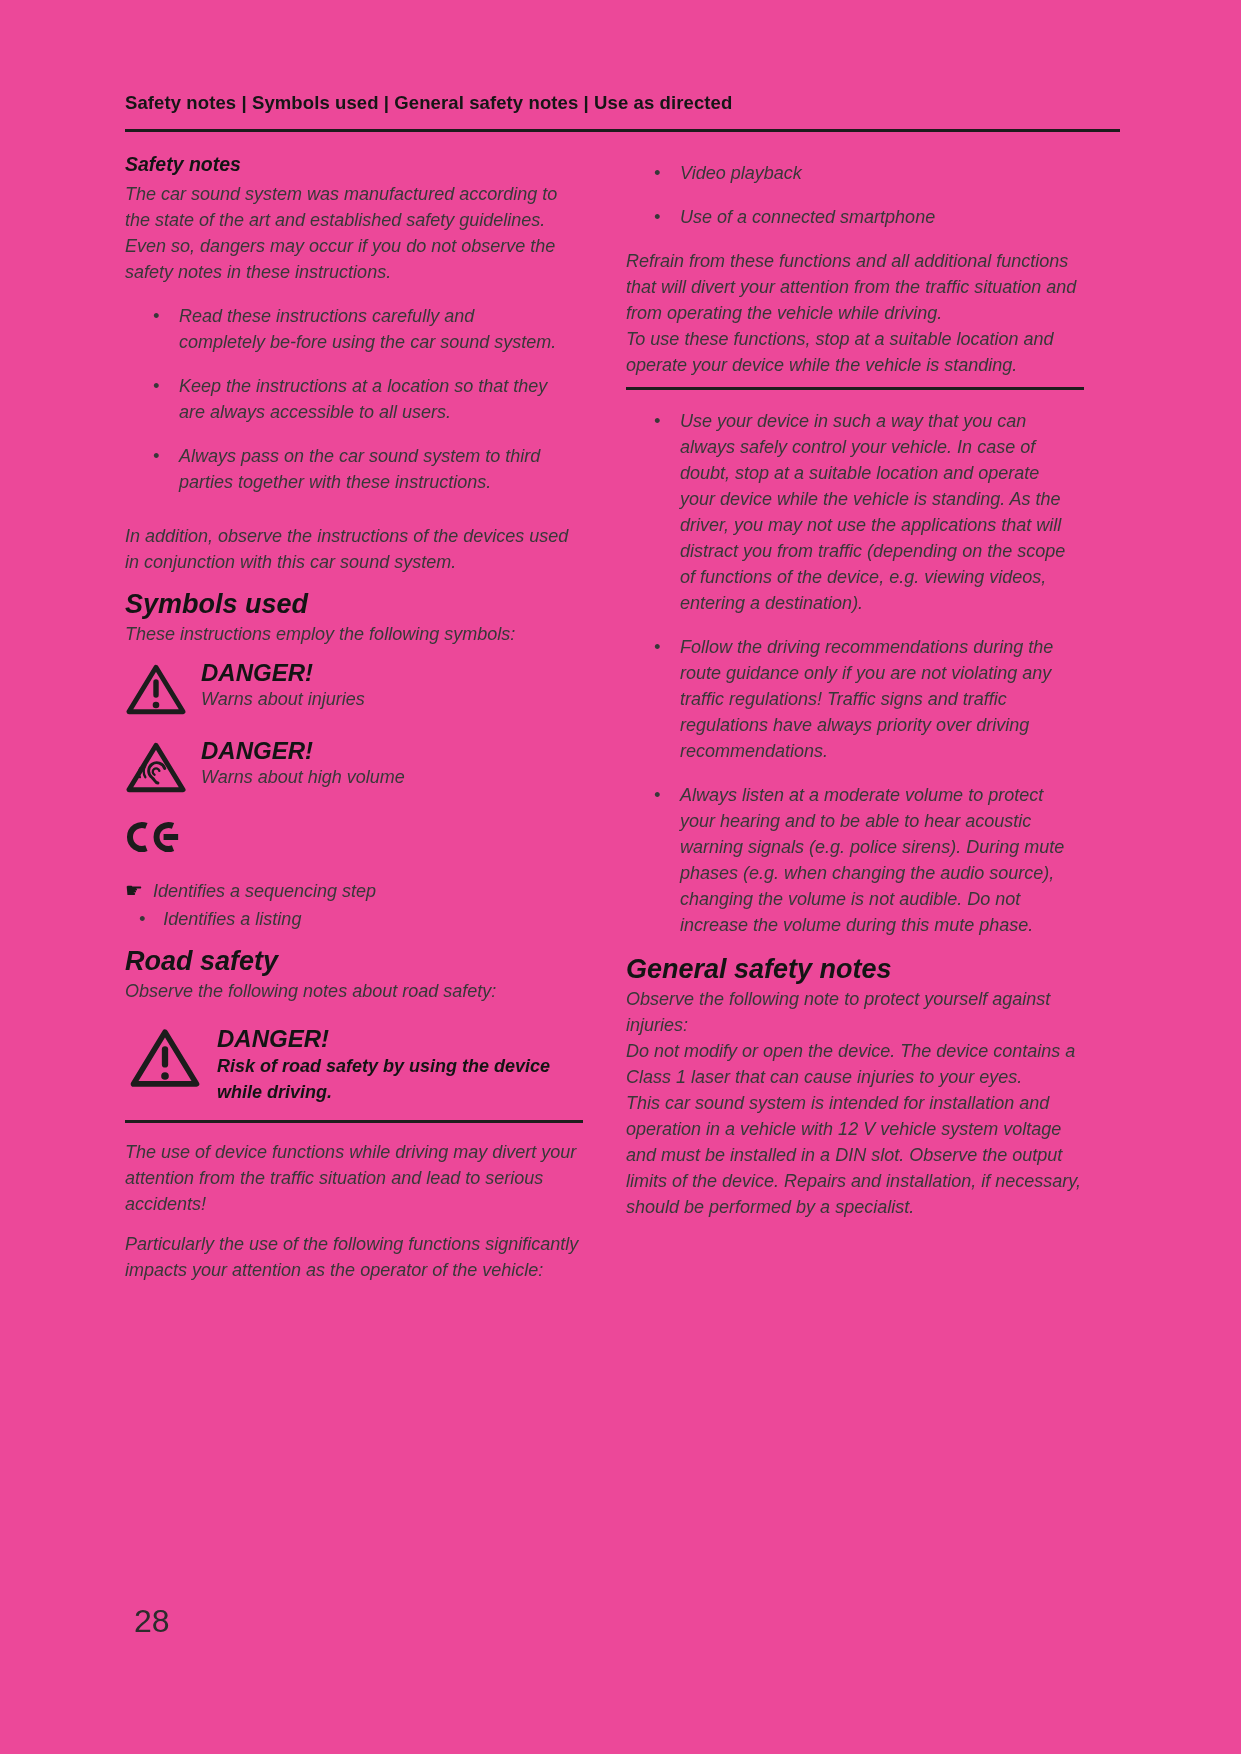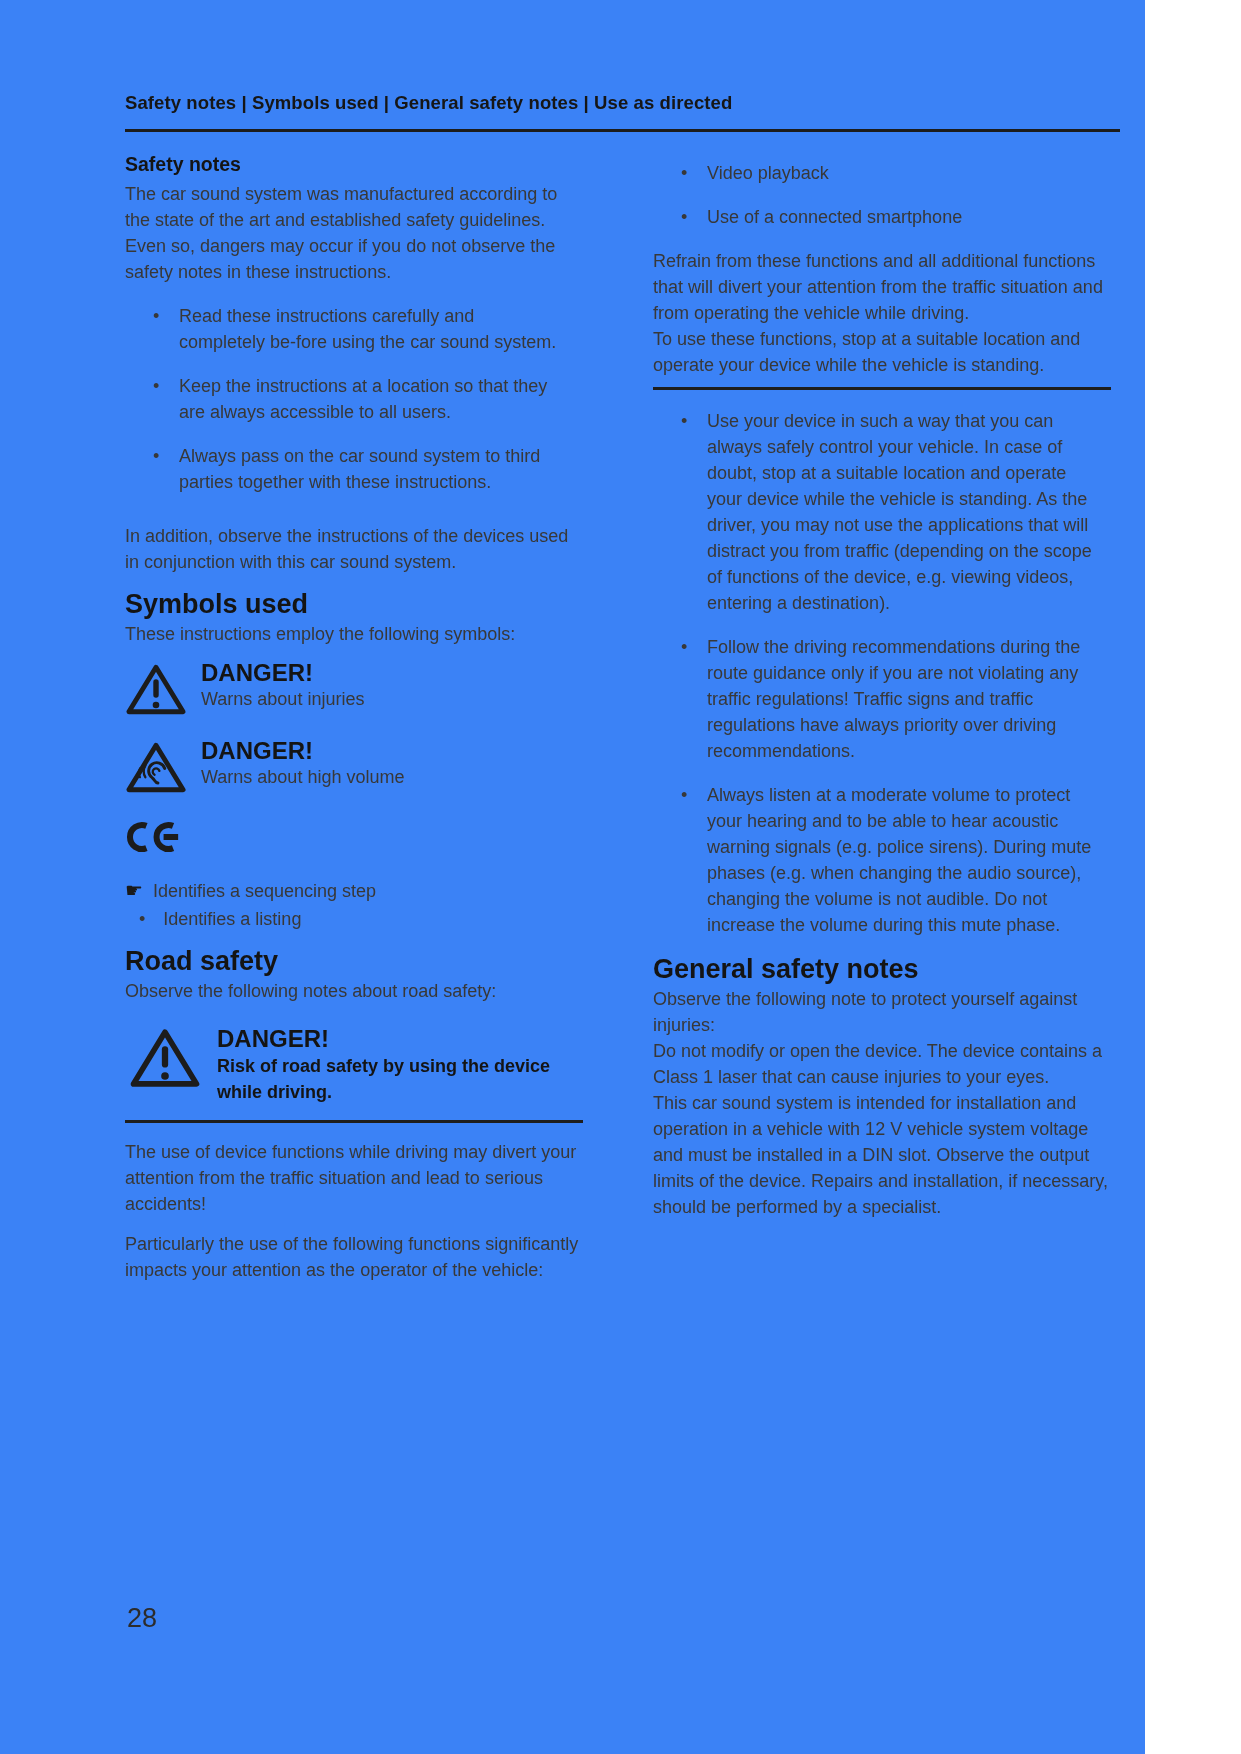--- a/index.html
+++ b/index.html
@@ -1,36 +1,36 @@
 <!DOCTYPE html>
 <html><head>
 <meta charset="utf-8">
 <style>
   html,body{margin:0;padding:0;background:#ffffff;}
   .page{
     position:relative;
-    width:1145px;height:1754px;
-    background:#3b82f6;
+    width:1241px;height:1754px;
+    background:#ec4899;
     font-family:"Liberation Sans",sans-serif;
     color:#383838;
     overflow:hidden;
   }
   .content{
     position:absolute;left:125px;top:92px;width:995px;
   }
   .page-header{
     font-weight:bold;
     font-size:18.5px;
     color:#161616;
     letter-spacing:.1px;
     padding-bottom:15px;
     border-bottom:3px solid #1c1c1c;
     margin-bottom:10px;
   }
-  .columns{display:flex;gap:70px;}
+  .columns{display:flex;gap:43px;font-style:italic;}
   .col{flex:0 0 458px;width:458px;font-size:18px;line-height:26px;}
   .heading{
     font-size:27px;line-height:27px;font-weight:bold;color:#141414;
     margin:16px 0 3px;
   }
   .heading.first{margin-top:9px;font-size:19.5px;}
   .para{margin:0;}
   .para-gap{margin-top:14px;}
   .gap-lg{margin-top:28px;}
   ul.bullets{list-style:none;margin:0;padding:0;}
@@ -54,22 +54,22 @@
   .danger-box{display:flex;gap:16px;align-items:flex-start;margin:20px 0 0;padding-left:4px;}
   .danger-box .box-text{padding-top:2px;}
   .danger-box .sym-title{margin-bottom:1px;}
   .danger-strong{font-weight:bold;color:#141414;}
   .rule{
     border:none;border-top:3px solid #1e1e1e;
     margin:15px 0 16px;width:100%;
   }
   .rule.right-rule{margin:9px 0 16px;}
   .page-number{
-    position:absolute;left:127px;top:1603px;
-    font-size:27px;color:#2c2c2c;
+    position:absolute;left:134px;top:1603px;
+    font-size:32px;color:#2c2c2c;
   }
 </style>
 </head>
 <body>
 
 <div class="page">
   <div class="content">
 
     <div class="page-header">Safety notes | Symbols used | General safety notes | Use as directed</div>
 

